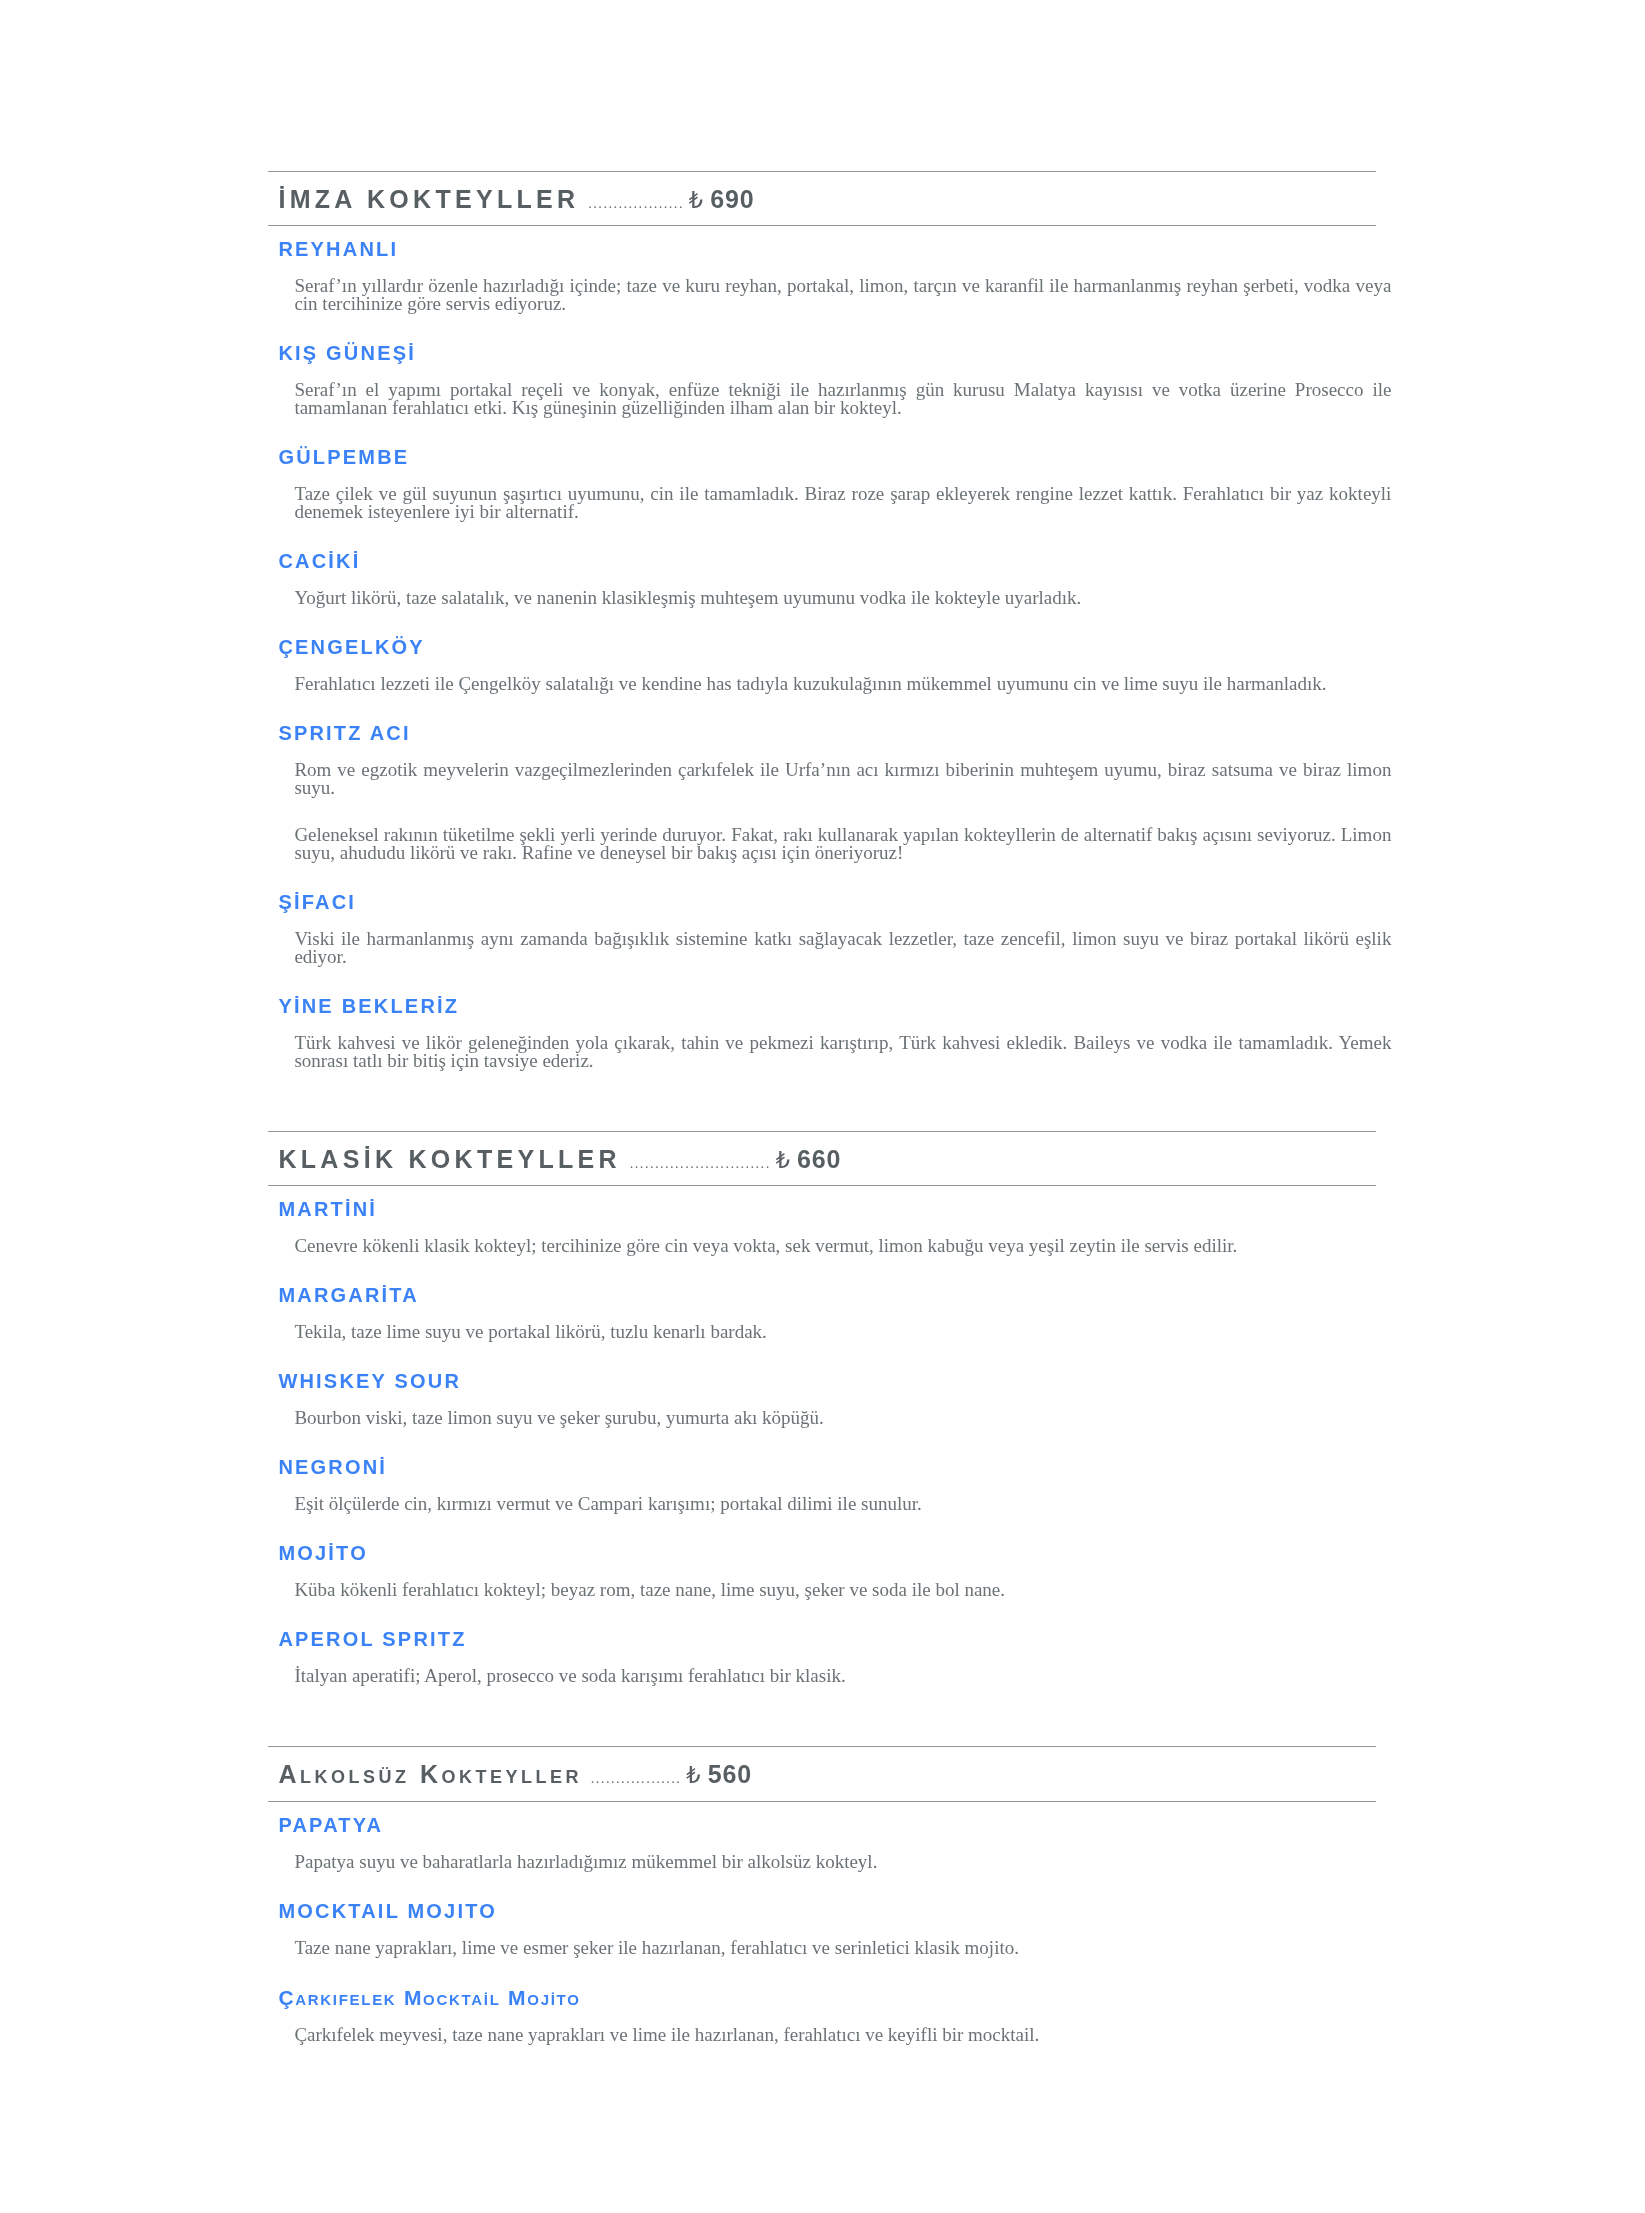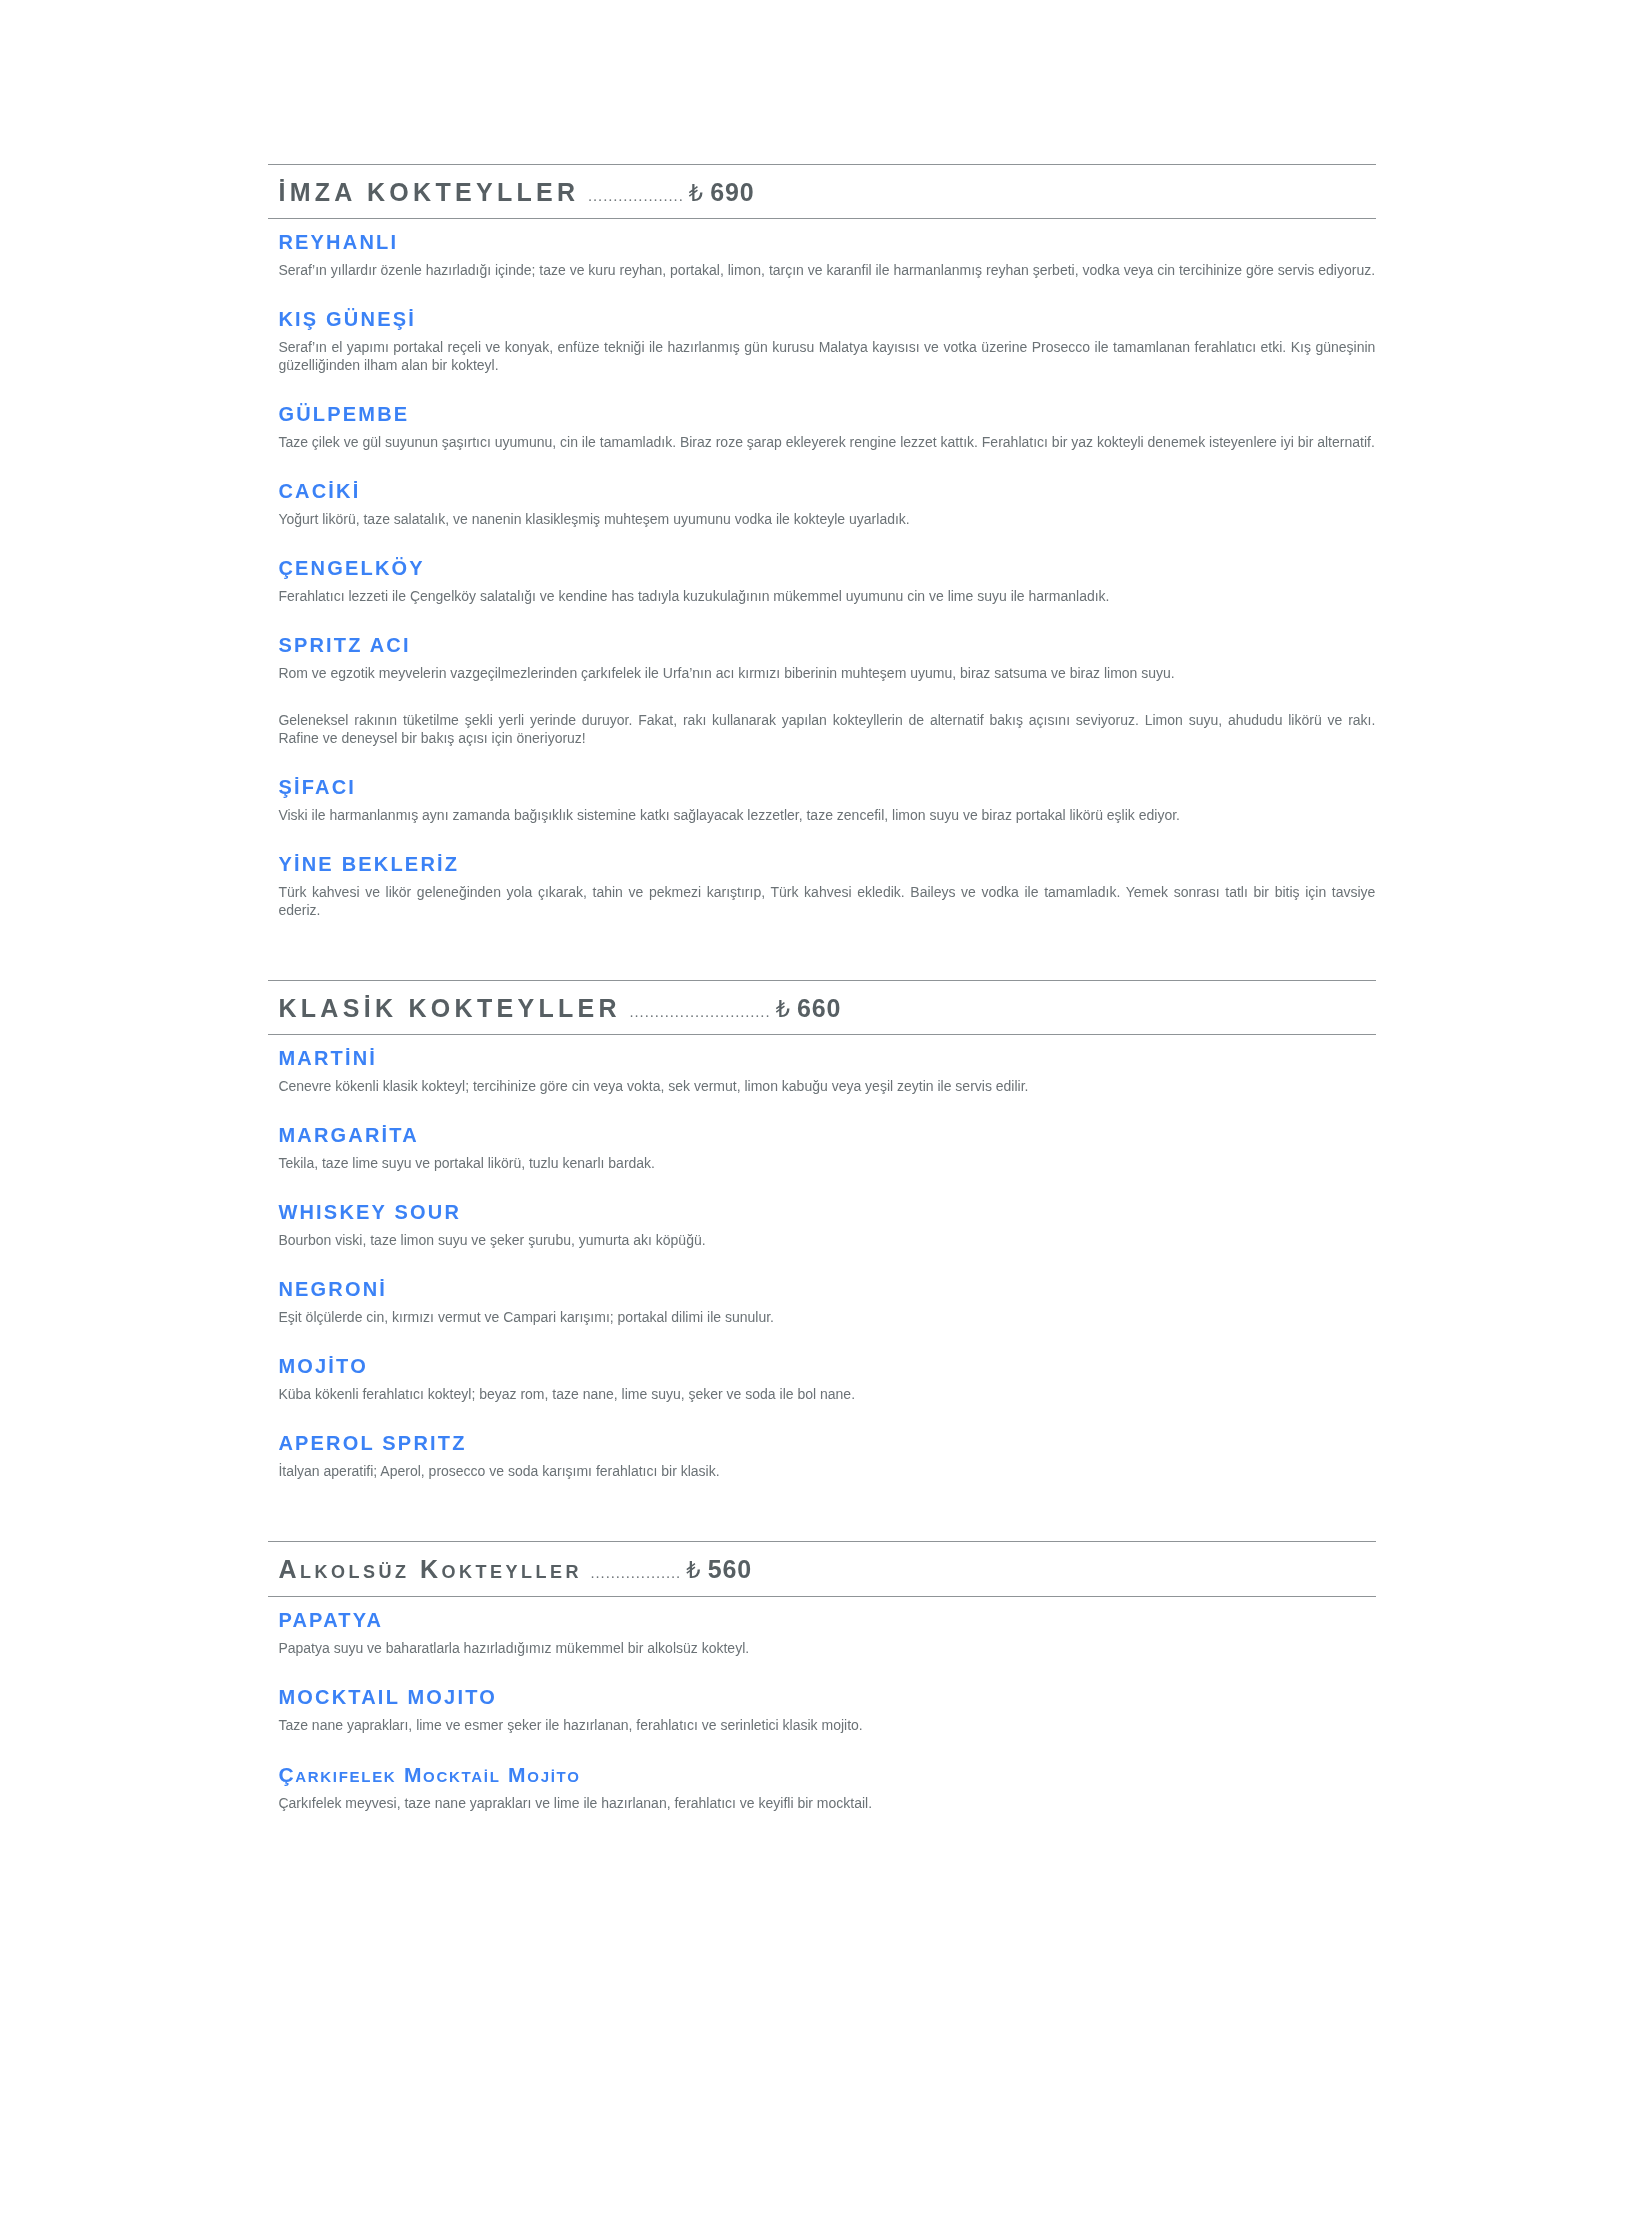--- a/index.html
+++ b/index.html
@@ -7,21 +7,21 @@
     position: relative;
     width: 1646px;
     height: 2214px;
     background: #ffffff;
     overflow: hidden;
     font-family: "Liberation Sans", sans-serif;
   }
   .content {
     position: absolute;
     left: 268px;
-    top: 164px;
+    top: 171px;
     width: 1108px;
   }
   .section + .section { margin-top: 61px; }
   .sec-head {
     border-top: 1.7px solid #8f9497;
     border-bottom: 1.7px solid #8f9497;
     padding: 13px 0 11.2px 10.4px;
     white-space: nowrap;
   }
   .sec-title {
@@ -67,24 +67,24 @@
     font-size: 20px;
     letter-spacing: 2.2px;
     color: #3b82f6;
   }
   .item-name.smallcaps {
     font-variant: small-caps;
     letter-spacing: 1.7px;
     font-size: 21px;
   }
   .item-desc {
-    margin: 0;
+    margin: 16px;
     width: 1097px;
-    font-family: Liberation Sans, sans-serif;
-    font-size: 14px;
+    font-family: Liberation Serif, serif;
+    font-size: 19px;
     line-height: 18px;
     text-align: justify;
     color: #6b7276;
   }
 </style>
 </head>
 <body>
 
 <div class="page">
   <div class="content" id="menu-root">

